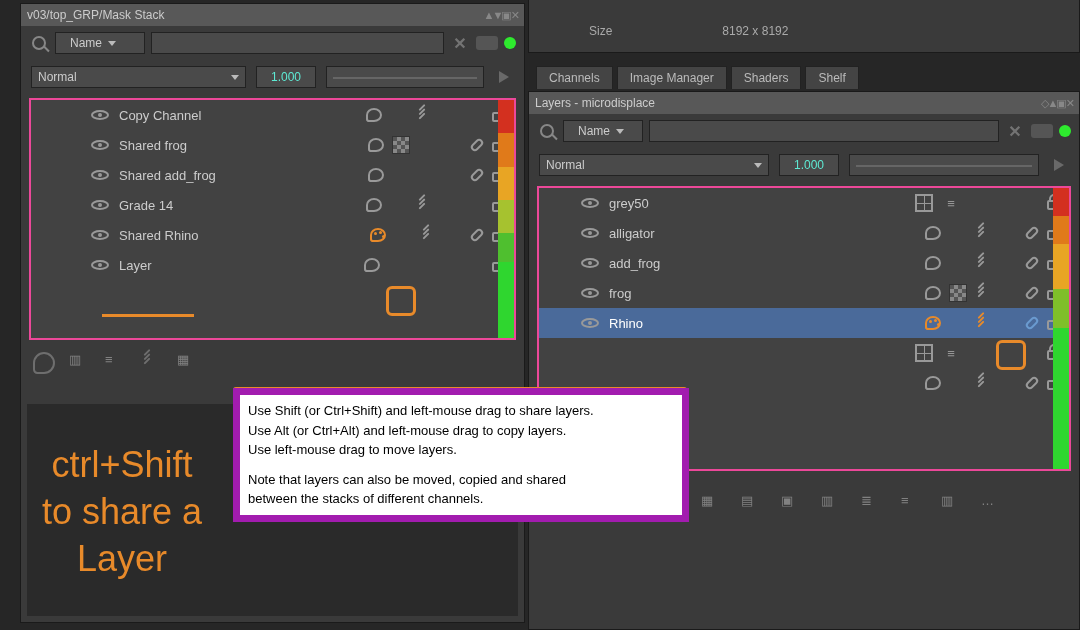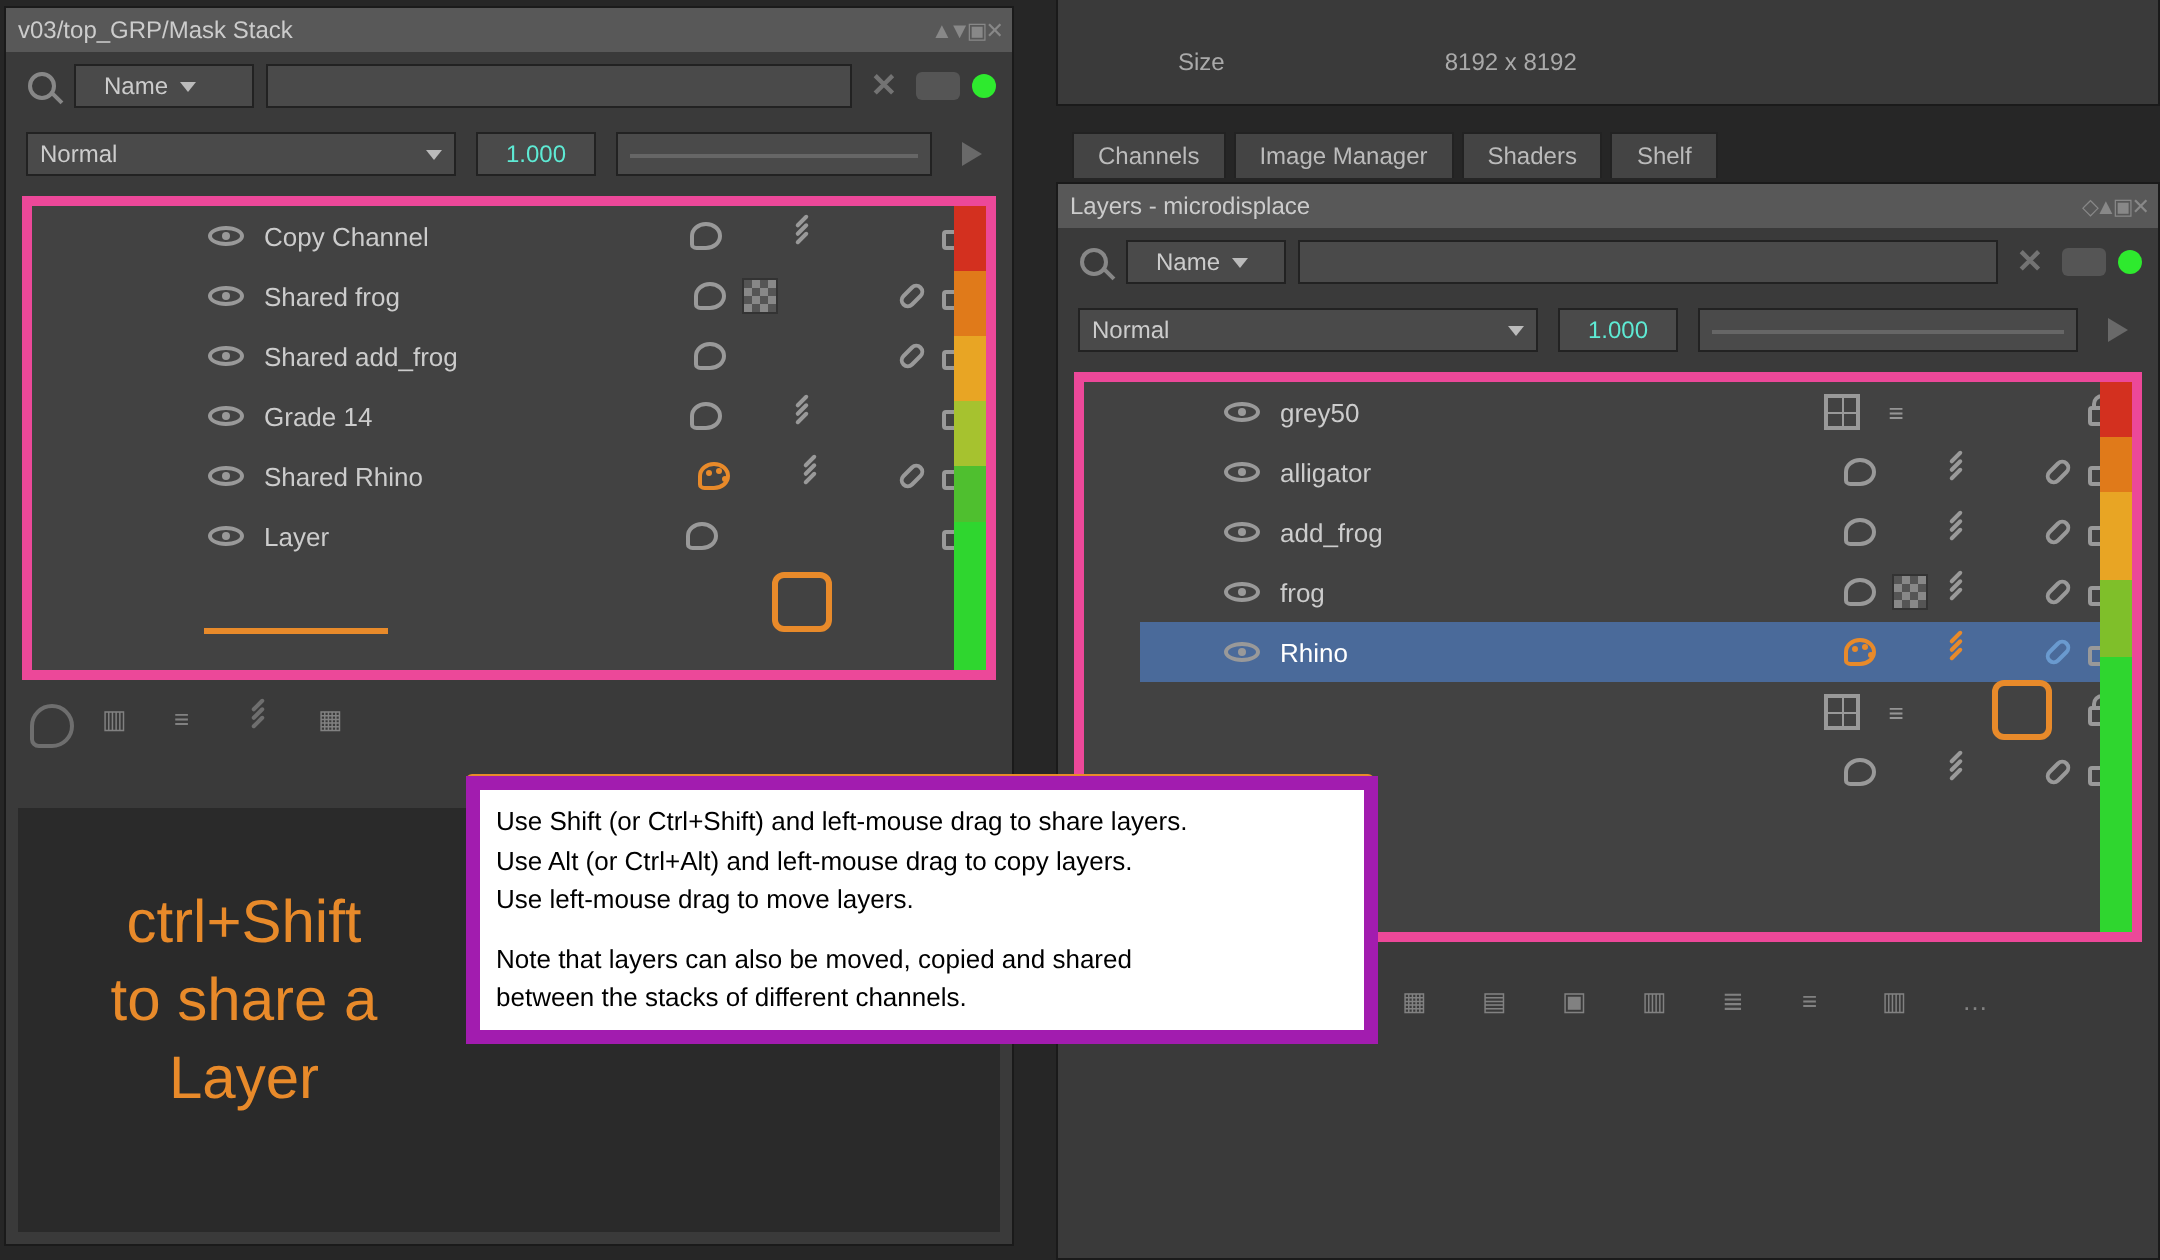--- a/index.html
+++ b/index.html
@@ -6,21 +6,21 @@
 body { background:#262626; width:1080px; height:630px; overflow:hidden; position:relative; color:#bbb; font-size:13px; }
 .panel { position:absolute; background:#3a3a3a; border:1px solid #1a1a1a; }
 .titlebar { height:22px; background:#585858; display:flex; align-items:center; padding:0 6px; font-size:12px; color:#ccc; justify-content:space-between; }
 .titlebar .tri { letter-spacing:-2px; color:#888; font-size:11px; }
 .searchrow { display:flex; align-items:center; gap:6px; padding:6px 8px; background:#3a3a3a; }
 .searchrow input { flex:1; background:#4a4a4a; border:1px solid #222; height:22px; padding:0 6px; color:#ccc; font-size:12px; }
 .namebox { background:#4a4a4a; border:1px solid #222; height:22px; padding:0 6px 0 14px; display:flex; align-items:center; gap:6px; color:#ccc; font-size:12px; }
 .blendrow { display:flex; align-items:center; gap:10px; padding:6px 10px; }
 .blendrow select, .blendrow .sel { background:#4a4a4a; border:1px solid #222; height:22px; color:#ccc; font-size:12px; padding:0 6px; display:flex; align-items:center; justify-content:space-between; }
 .numbox { background:#4a4a4a; border:1px solid #222; height:22px; width:60px; color:#5eead4; font-size:12px; display:flex; align-items:center; justify-content:center; }
-.layerlist { position:relative; background:#424242; margin:4px 8px; border:5px solid #ec4899;padding-left:28px; }
+.layerlist { position:relative; background:#424242; margin:4px 8px; border:2px solid #ec4899; }
 .layer { display:flex; align-items:center; height:30px; padding:0 10px; color:#ccc; font-size:13px; gap:10px; position:relative; }
 .layer .name { flex:1; }
 .layer.selected { background:#4a6a9a; color:#fff; }
 .sidebar-color { position:absolute; right:0; top:0; bottom:0; width:16px; }
 .icons { display:flex; gap:8px; align-items:center; }
 .ico { width:20px; height:20px; display:flex; align-items:center; justify-content:center; opacity:.6; }
 .eye { width:18px; height:10px; border:2px solid #999; border-radius:50%; position:relative; }
 .eye:after { content:''; width:4px; height:4px; background:#999; border-radius:50%; position:absolute; left:5px; top:1px; }
 .palette { width:16px; height:14px; border:2px solid #999; border-radius:50% 50% 50% 20%; position:relative; }
 .palette.orange { border-color:#e88a2a; }
@@ -36,37 +36,37 @@
 .checker { width:18px; height:18px; background:repeating-conic-gradient(#888 0 25%, #555 0 50%) 0 0/8px 8px; border:1px solid #333; }
 .grid4 { width:18px; height:18px; border:2px solid #999; position:relative; }
 .grid4:before { content:''; position:absolute; left:7px; top:0; bottom:0; width:1px; background:#999; }
 .grid4:after { content:''; position:absolute; top:7px; left:0; right:0; height:1px; background:#999; }
 .toolbar { display:flex; gap:14px; padding:8px 12px; background:#3a3a3a; align-items:center; }
 .toolbar .tico { width:22px; height:22px; opacity:.55; }
 .tabs { display:flex; gap:4px; padding:0 8px; align-items:flex-end; height:26px; }
 .tab { background:#444; padding:4px 12px; font-size:12px; border:1px solid #222; border-bottom:none; color:#bbb; }
 .tooltip { position:absolute; background:#fff; color:#000; font-size:13px; padding:6px 8px; border:7px solid #a21caf; line-height:1.5; z-index:100; }
 .hl-box { position:absolute; border:3px solid #e88a2a; border-radius:6px; pointer-events:none; z-index:50; }
-.annot { position:absolute; color:#e88a2a; font-size:30px; text-align:center; line-height:1.3; z-index:90; font-weight:400; }
+.annot { position:absolute; color:#e88a2a; font-size:36px; text-align:center; line-height:1.3; z-index:90; font-weight:400; }
 .underline { position:absolute; height:3px; background:#e88a2a; z-index:50; }
 .mag { width:14px; height:14px; border:2px solid #bbb; border-radius:50%; position:relative; }
 .mag:after { content:''; position:absolute; width:7px; height:2px; background:#bbb; transform:rotate(45deg); right:-6px; bottom:-2px; }
 .dot { width:12px; height:12px; border-radius:50%; }
 .dot.green { background:#2eea2e; }
 .greyblock { position:absolute; background:#2a2a2a; }
 .slider { height:22px; background:#4a4a4a; border:1px solid #222; position:relative; }
 .slider:before { content:''; position:absolute; left:6px; right:6px; top:50%; height:2px; background:#666; }
 .playtri { width:0; height:0; border-left:10px solid #888; border-top:6px solid transparent; border-bottom:6px solid transparent; }
 .close-x { color:#999; font-size:16px; font-weight:bold; }
 .darrow { width:0; height:0; border-left:4px solid transparent; border-right:4px solid transparent; border-top:5px solid #bbb; }
 </style>
 </head>
 <body>
 
-<div class="panel" style="left:2px; top:3px; width:505px; height:620px;">
+<div class="panel" style="left:20px; top:3px; width:505px; height:620px;">
   <div class="titlebar">
     <span>v03/top_GRP/Mask Stack</span>
     <span class="tri">▲▼▣ ✕</span>
   </div>
   <div class="searchrow">
     <div class="ico">
         <div class="mag"></div>
       </div>
     <div class="namebox" style="width:90px;">
       <span>Name</span>

